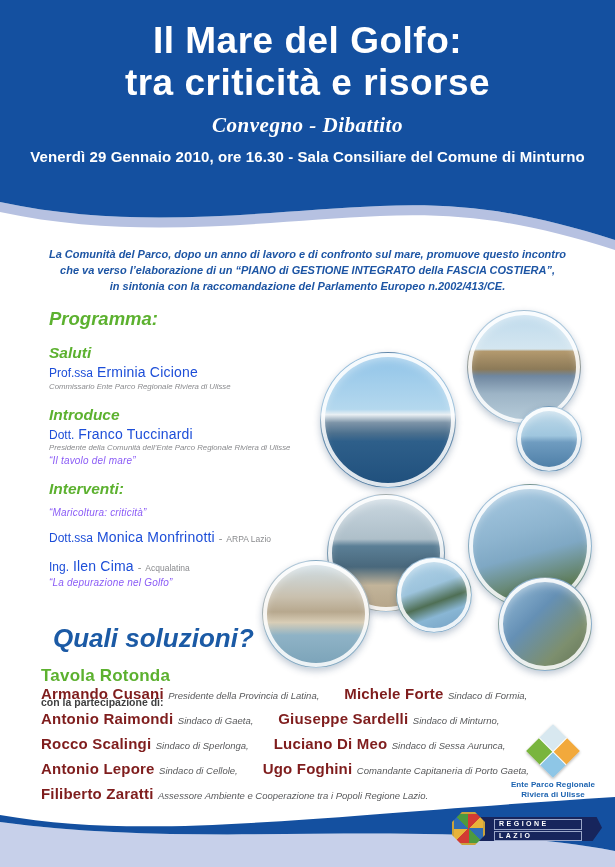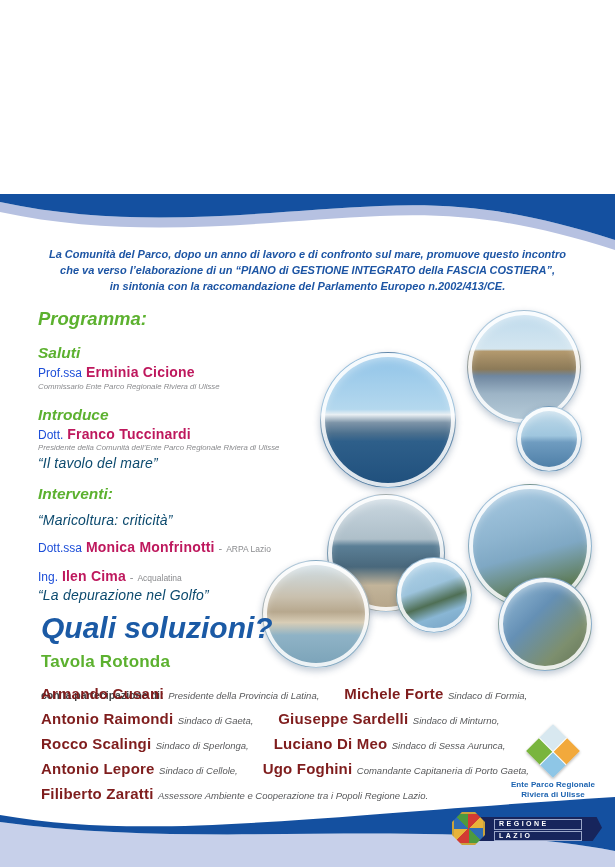--- a/index.html
+++ b/index.html
@@ -10,37 +10,37 @@
   
   .header{position:absolute;top:0;left:0;width:615px;height:196px;background:#1450a0;color:#fff;text-align:center;}
   .title{font-weight:800;font-size:37px;line-height:1.13;letter-spacing:.5px;padding-top:20px;}
   .subtitle{font-family:"Liberation Serif", serif;font-style:italic;font-weight:700;font-size:21px;margin-top:9px;letter-spacing:.5px;}
   .dateline{font-weight:700;font-size:15px;margin-top:10px;letter-spacing:.1px;}
   .header-wave{position:absolute;top:194px;left:0;}
   
   .intro{position:absolute;top:247px;left:25px;width:565px;text-align:center;
     color:#1d55a4;font-weight:700;font-style:italic;font-size:11px;line-height:1.45;}
   
-  .program{position:absolute;left:38px;top:308px;width:310px;}
+  .program{position:absolute;left:49px;top:308px;width:310px;}
   .h-green{color:#5cb12f;font-style:italic;font-weight:700;}
   .h-programma{font-size:18.5px;margin:0 0 14px 0;}
   .h-sub{font-size:15.5px;margin:0 0 2px 0;}
   .person-line{font-size:14px;line-height:1.25;}
   .prefix{color:#1d4ed8;font-weight:400;font-size:12px;}
-  .pname{color:#be185d;font-weight:700;font-size:14px;letter-spacing:.2px;}
+  .pname{color:#1d4ed8;font-weight:400;font-size:14px;letter-spacing:.2px;}
   .role-small{color:#8a8b8e;font-style:italic;font-size:7.8px;line-height:1.3;}
   .org{color:#8a8b8e;font-size:8.5px;}
   .dash{color:#8a8b8e;font-size:11px;}
-  .quote{color:#0c4a6e;font-style:italic;font-size:14px;margin-top:2px;letter-spacing:.2px;}
+  .quote{color:#8b5cf6;font-style:italic;font-size:10px;margin-top:2px;letter-spacing:.2px;}
   .block{margin-bottom:14px;}
   .block-tight{margin-bottom:11px;}
   
   .solutions{position:absolute;left:41px;top:611px;width:420px;}
-  .h-soluzioni{color:#1b5aa5;font-style:italic;font-weight:800;font-size:30px;margin:0;}
-  .h-tavola{color:#5cb12f;font-weight:800;font-size:17px;margin:7px 0 17px 0;letter-spacing:.2px;}
+  .h-soluzioni{color:#1b5aa5;font-style:italic;font-weight:800;font-size:26px;margin:12px;}
+  .h-tavola{color:#5cb12f;font-weight:800;font-size:17px;margin:7px 0 10px 0;letter-spacing:.2px;}
   .lead{color:#404041;font-weight:700;font-size:10.5px;}
   
   .participants{position:absolute;left:41px;top:685px;width:505px;}
   .tr-row{margin-bottom:7px;white-space:nowrap;}
   .tr-name{color:#7f1d1d;font-weight:800;font-size:15px;letter-spacing:.2px;}
   .tr-role{color:#58595b;font-style:italic;font-size:9.5px;margin-top:40px;}
   .tr-gap{display:inline-block;width:16px;}
   
   .bubble{position:absolute;border-radius:50%;
     box-shadow:0 3px 7px rgba(30,60,100,.28), inset 0 0 0 4px rgba(255,255,255,.85), inset 0 6px 10px rgba(255,255,255,.5);
@@ -78,20 +78,28 @@
     background:conic-gradient(#d23b33 0 45deg,#e8b33a 45deg 90deg,#2f6db4 90deg 135deg,#4d9a3e 135deg 180deg,#d23b33 180deg 225deg,#e8b33a 225deg 270deg,#2f6db4 270deg 315deg,#4d9a3e 315deg 360deg);}
   .reg-text{position:absolute;left:42px;top:7px;}
   .reg-line{display:block;border:1px solid #9aa6c8;color:#fff;font-weight:700;font-size:7px;
     letter-spacing:2.5px;padding:0 4px;line-height:8.5px;margin-bottom:1px;width:78px;}
 </style>
 </head>
 <body>
 
 <div class="poster">
 
+  <div class="header">
+    <div class="title">
+      <div>Il Mare del Golfo:</div>
+      <div>tra criticità e risorse</div>
+    </div>
+    <div class="subtitle">Convegno - Dibattito</div>
+    <div class="dateline">Venerdì 29 Gennaio 2010, ore 16.30 - Sala Consiliare del Comune di Minturno</div>
+  </div>
 
   <svg class="header-wave" width="615" height="60" viewBox="0 0 615 60">
     <path d="M0,8 C140,38 270,16 380,12 C460,9 520,16 615,46 L615,56 C520,26 460,19 380,22 C270,26 140,48 0,18 Z" fill="#b6c1e1"></path>
     <path d="M0,0 H615 V46 C520,16 460,9 380,12 C270,16 140,38 0,8 Z" fill="#1450a0"></path>
   </svg>
 
   <div class="intro">
     <div>La Comunità del Parco, dopo un anno di lavoro e di confronto sul mare, promuove questo incontro</div>
     <div>che va verso l’elaborazione di un “PIANO di GESTIONE INTEGRATO della FASCIA COSTIERA”,</div>
     <div>in sintonia con la raccomandazione del Parlamento Europeo n.2002/413/CE.</div>

